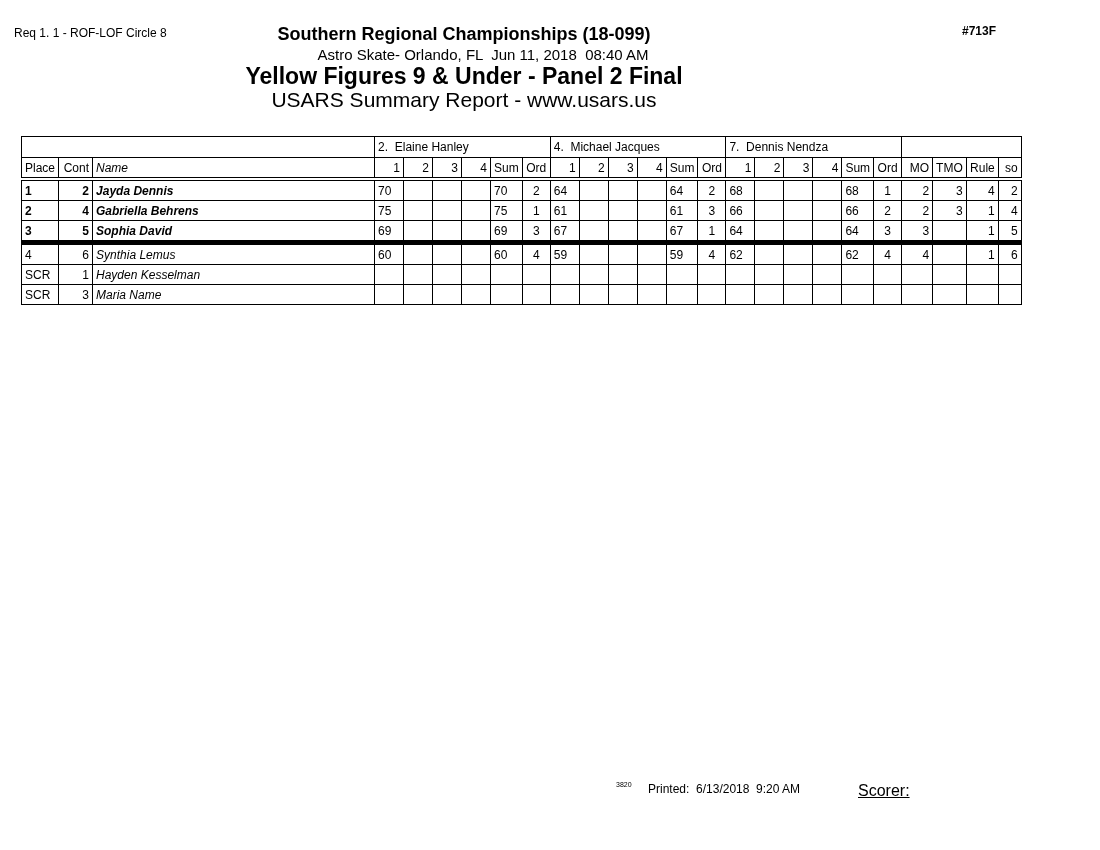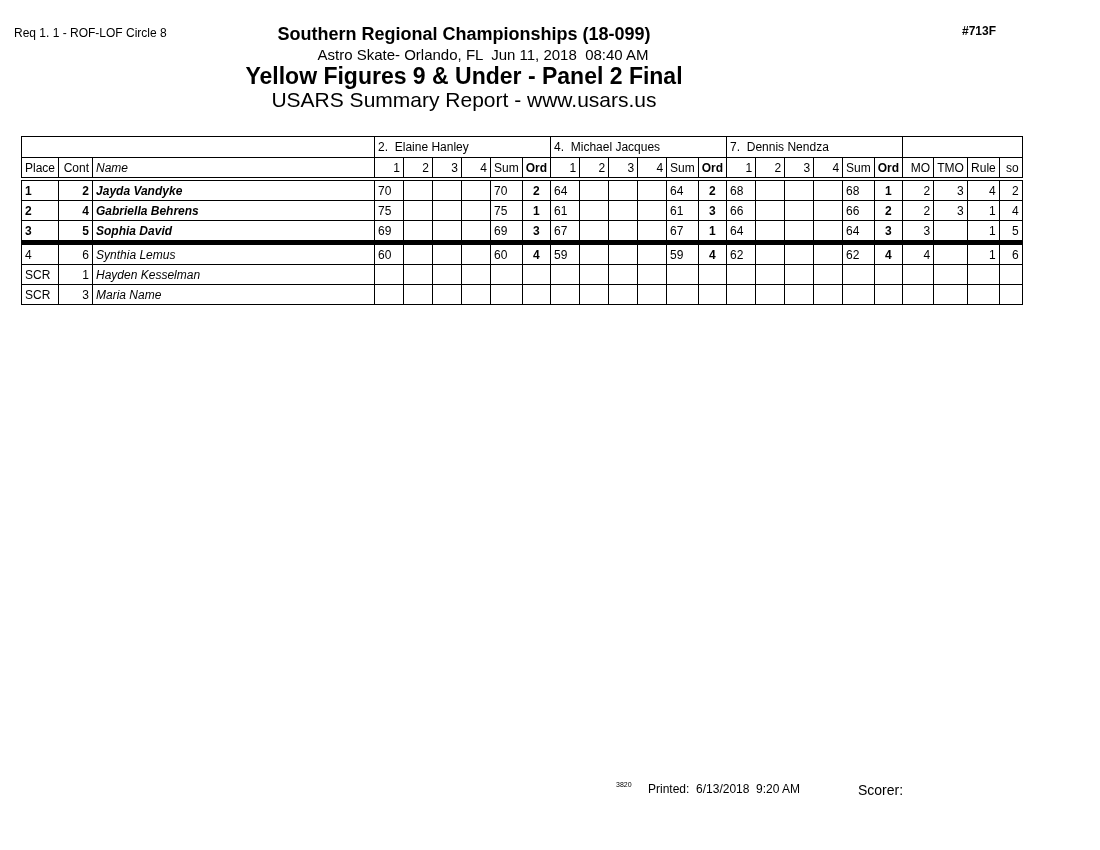--- a/index.html
+++ b/index.html
@@ -27,30 +27,30 @@
     padding:0 3px; overflow:hidden; white-space:pre;
     vertical-align:middle;
   }
   tr.judge-row td { height:20px; }
   td.nb { border:none; }
   td.judge-box { text-align:left; padding-left:6px; }
   tr.hdr-row td { border-bottom:4px double #000; }
   td.center { text-align:right; padding:0 1px;margin-left:16px; }
   td.ord {
     border-left:4px solid #000; border-right:4px solid #000;
-    text-align:center; font-weight:bold; padding:0;
+    text-align:center; font-weight:normal; padding:0;
   }
   tr.cut td { border-bottom:5px solid #000; }
   td.name-cell { padding-left:9px;font-style:italic; }
   td.place-cell { padding-left:5px; }
   .bold { font-weight:bold; }
 
   .footer-code    { position:absolute; left:616px; top:781px; font-size:7px; }
   .footer-printed { position:absolute; left:648px; top:782px; font-size:12px; white-space:pre; }
-  .footer-scorer  { position:absolute; left:858px; top:782px; font-size:14px; }
+  .footer-scorer  { position:absolute; left:858px; top:782px; font-size:16px;text-decoration:underline; }
 </style>
 </head>
 <body>
 
 <div class="req-label">Req 1. 1 - ROF-LOF Circle 8</div>
 <div class="doc-number">#713F</div>
 
 <div class="header-block">
   <div class="title-line">Southern Regional Championships (18-099)</div>
   <div class="venue-line">Astro Skate- Orlando, FL  Jun 11, 2018  08:40 AM</div>
@@ -117,21 +117,21 @@
         <td class="center">Sum</td>
         <td class="ord">Ord</td>
         <td class="center">MO</td>
         <td class="center">TMO</td>
         <td class="center">Rule</td>
         <td class="center">so</td>
       </tr>
       <tr>
         <td class="place-cell bold">1</td>
         <td class="center bold">2</td>
-        <td class="name-cell bold">Jayda Vandyke</td>
+        <td class="name-cell bold">Jayda Dennis</td>
         <td>70</td>
         <td></td>
         <td></td>
         <td></td>
         <td>70</td>
         <td class="ord">2</td>
         <td>64</td>
         <td></td>
         <td></td>
         <td></td>

